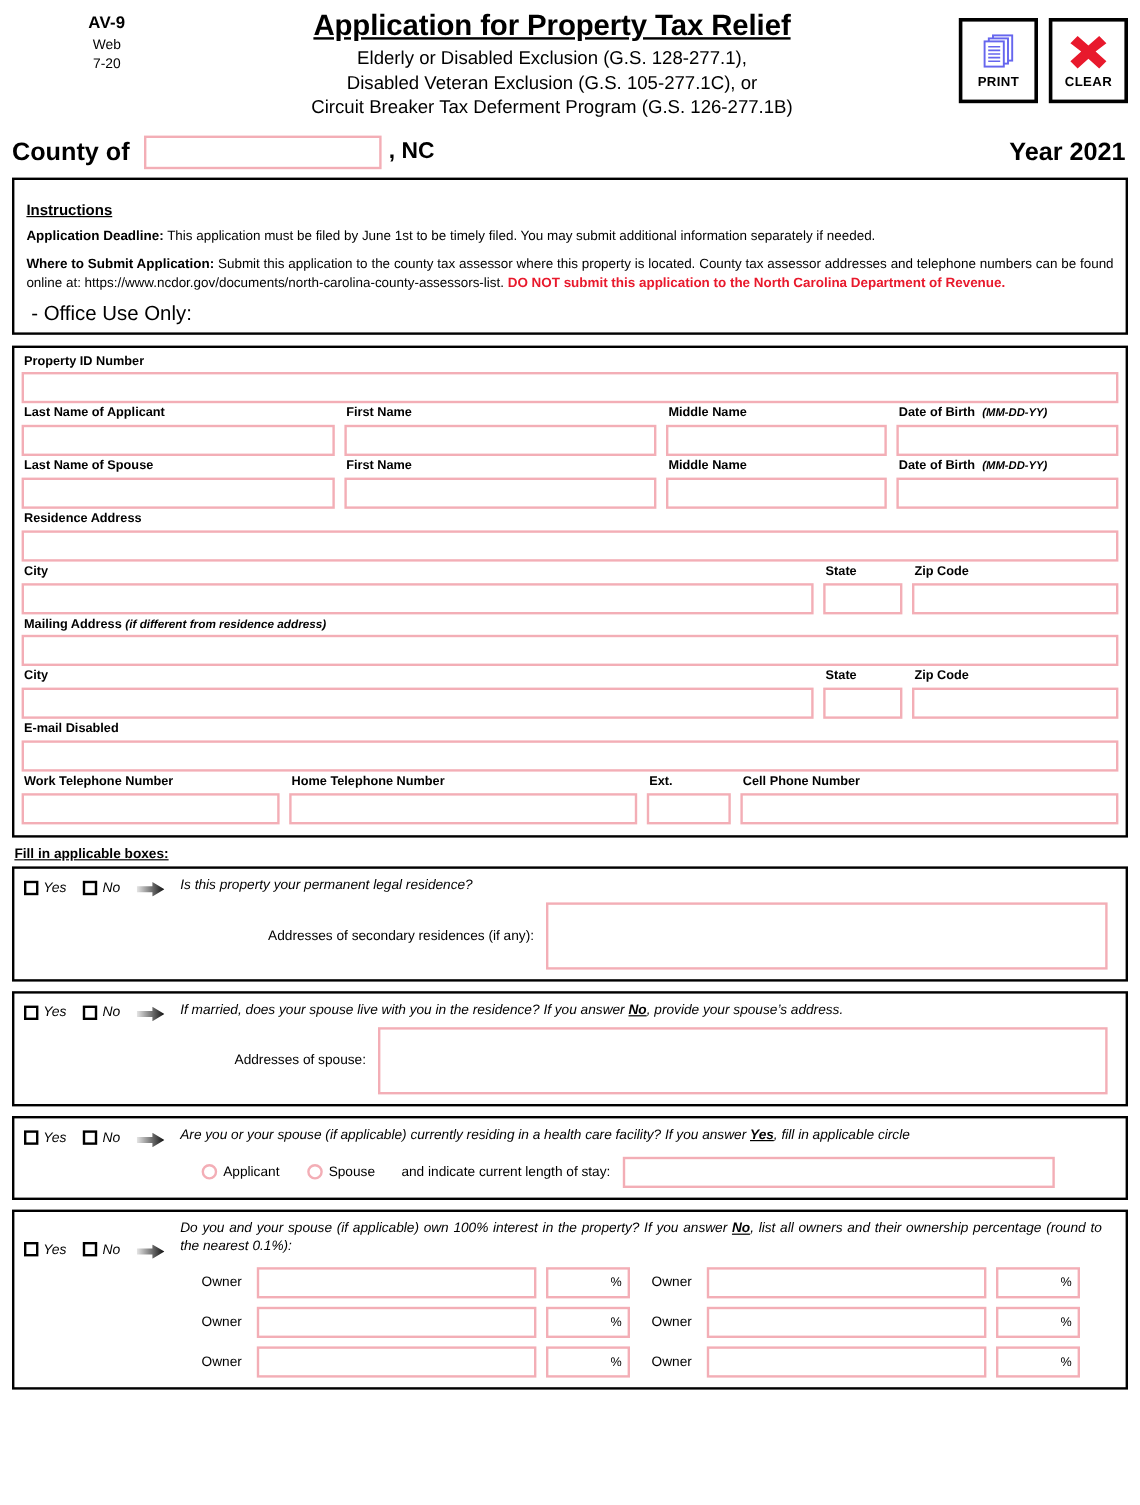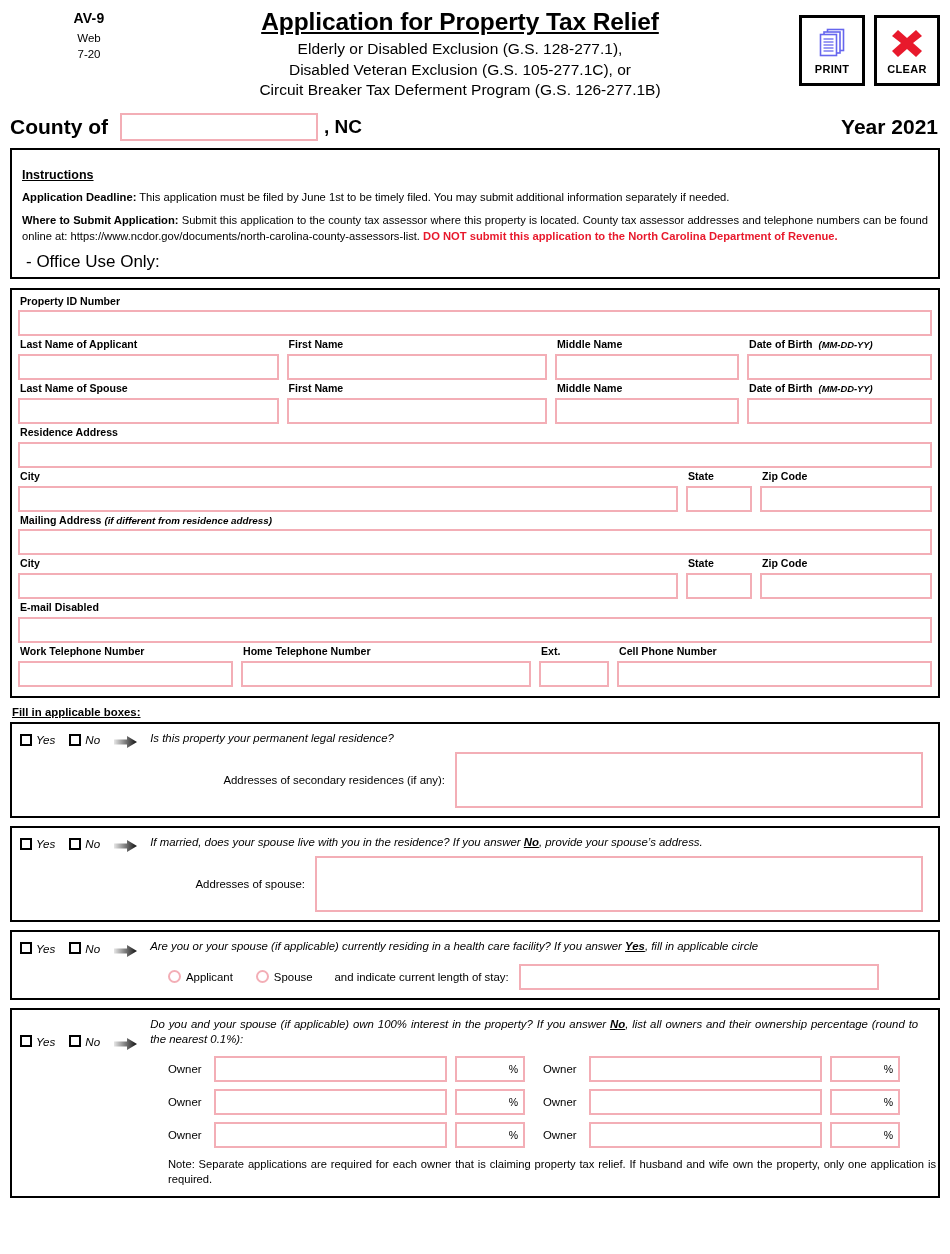--- a/index.html
+++ b/index.html
@@ -634,17 +634,16 @@
         <div class="pct-box" style="width:70px; margin-left:8px;">
             <span>%</span>
           </div>
         <span class="owner-lbl" style="width:46px; margin-left:18px;">Owner</span>
         <input class="pinkbox" type="text" style="width: 233px;" value="">
         <div class="pct-box" style="width:70px; margin-left:8px;">
             <span>%</span>
           </div>
       </div>
 
-      <div class="note" style="width:768px;">Note:  Separate applications are required for each owner that is claiming property tax relief.  If husband and wife own the property, only one application is required.</div>
     </div>
   </div>
 
 </div>
 
 </body></html>

